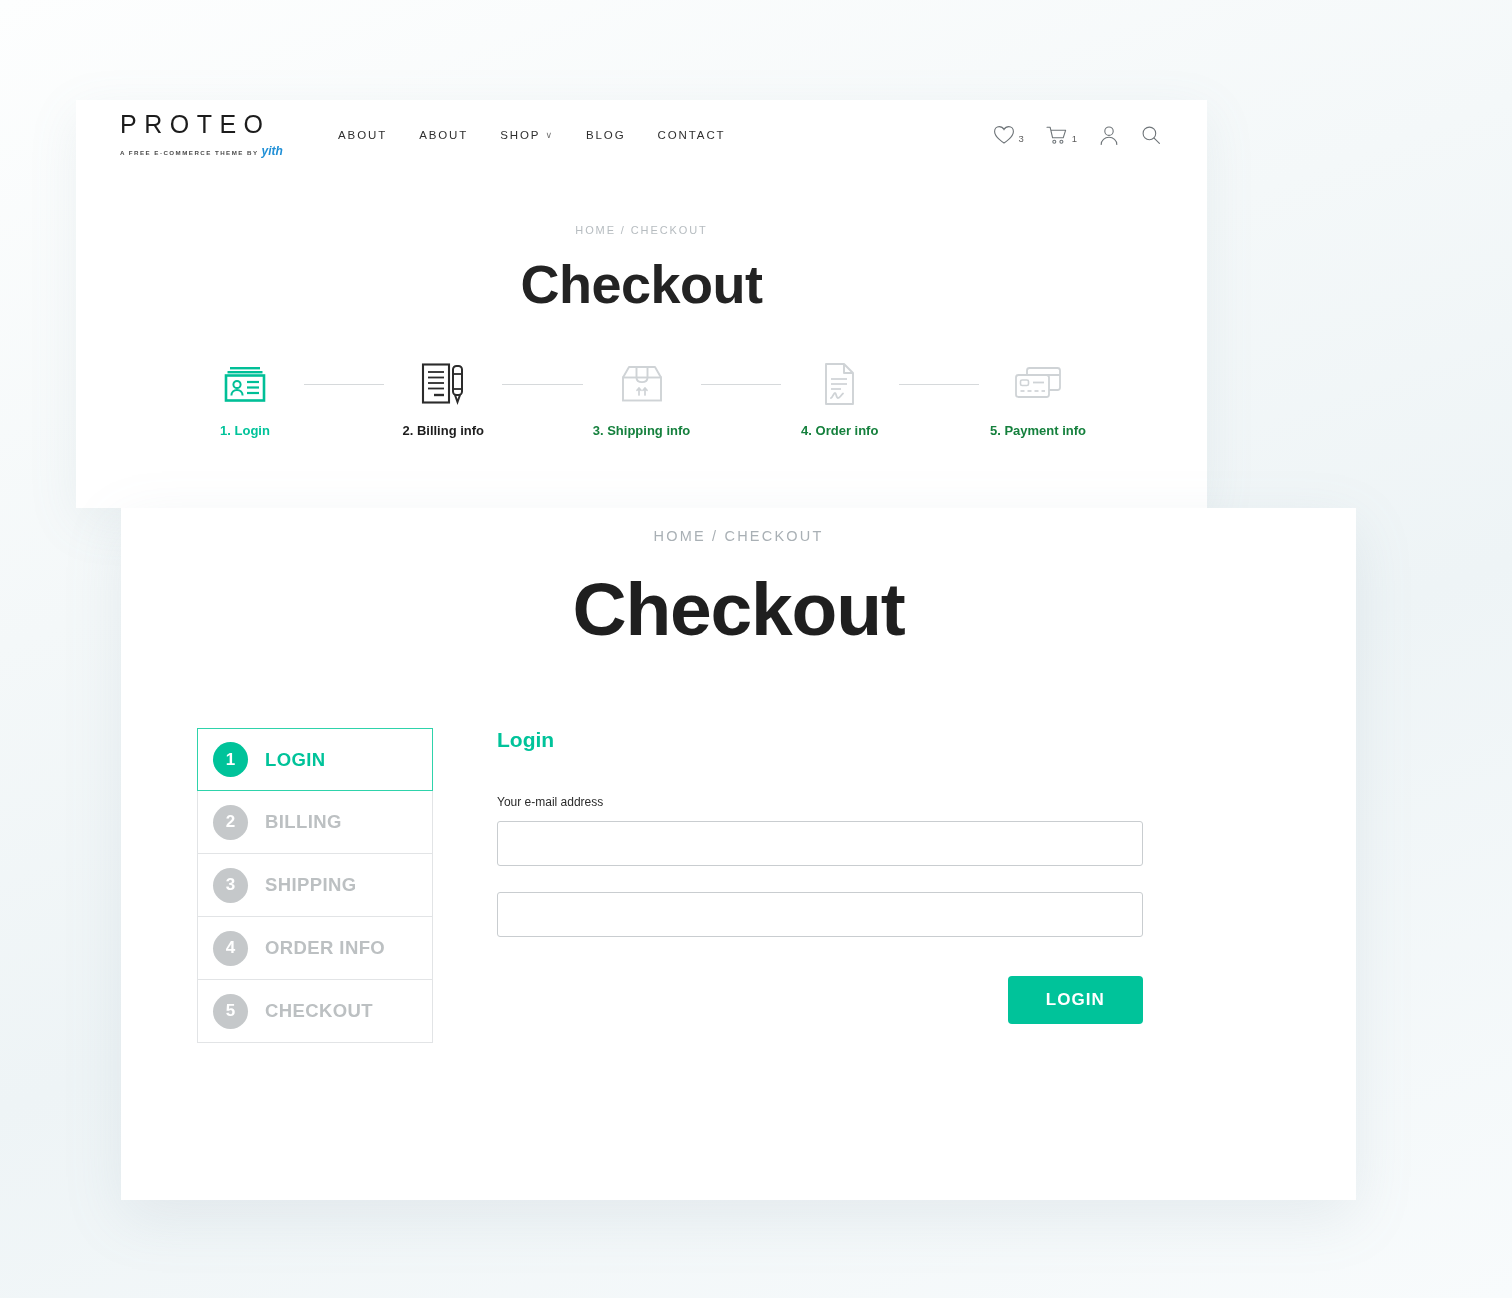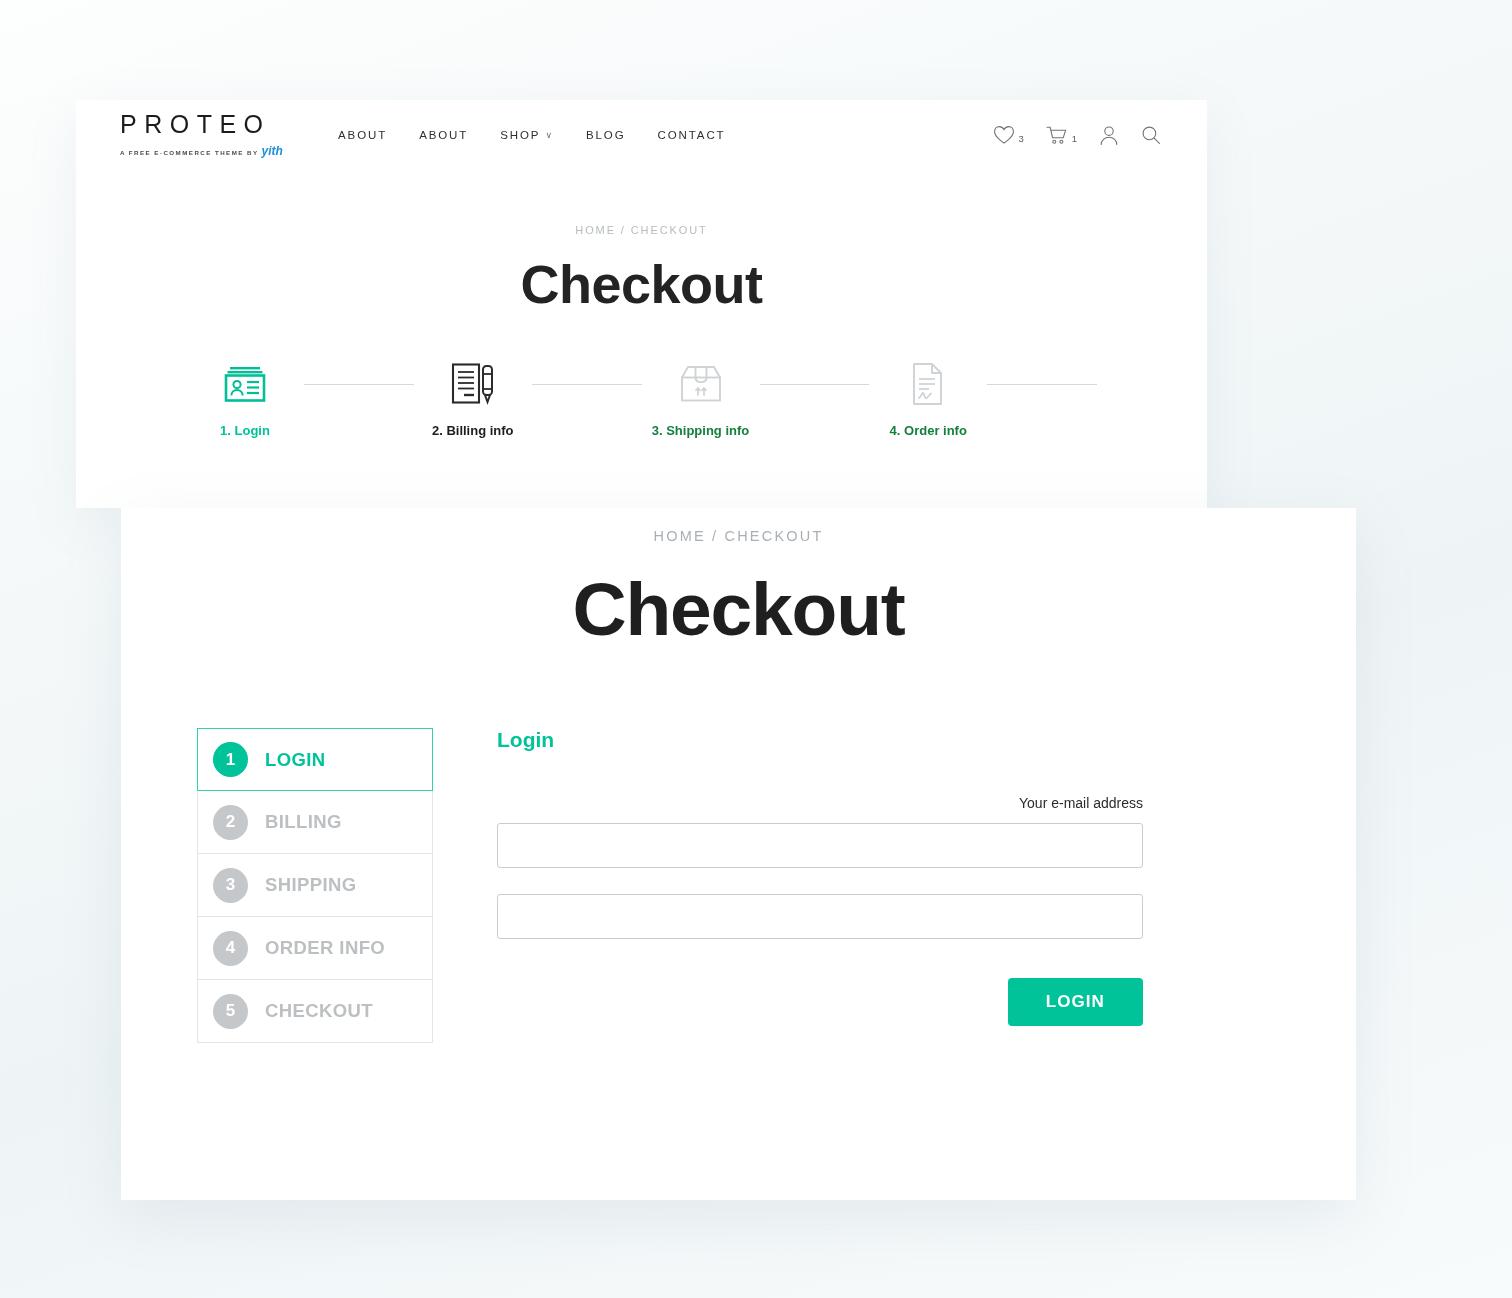--- a/index.html
+++ b/index.html
@@ -221,24 +221,23 @@
     flex: 1;
     max-width: 646px;
   }
   .form-heading {
     font-size: 21px;
     font-weight: 700;
     color: #00c39a;
     margin-bottom: 43px;
   }
   .field-label {
-    font-size: 14px;
+    font-size: 12px;
     color: #2b2b2b;
     margin-bottom: 12px;
-    text-align: right;
   }
   .text-input {
     width: 100%;
     height: 45px;
     border: 1px solid #c9cdd0;
     border-radius: 3px;
     background: #fff;
     padding: 0 14px;
     font-size: 15px;
     font-family: "Liberation Sans", sans-serif;
@@ -400,20 +399,36 @@
           <line x1="10" y1="22" x2="26" y2="22" stroke="#cfd3d6" stroke-width="1.7"></line>
           <line x1="10" y1="27" x2="20" y2="27" stroke="#cfd3d6" stroke-width="1.7"></line>
           <path d="M10 36c2-1 2.5-5 4-5s1 5 3 5 3-3 5-4.5" fill="none" stroke="#cfd3d6" stroke-width="1.8" stroke-linecap="round"></path>
         </svg>
       </div>
       <div class="step-label">4. Order info</div>
     </div>
 
     <div class="step-connector"></div>
 
+    <div class="step idle">
+      <div class="step-icon">
+        <svg width="50" height="38" viewBox="0 0 50 38">
+          <rect x="14" y="3" width="33" height="22" rx="2.5" fill="none" stroke="#cfd3d6" stroke-width="1.8"></rect>
+          <line x1="14" y1="10" x2="47" y2="10" stroke="#cfd3d6" stroke-width="1.8"></line>
+          <rect x="3" y="10" width="33" height="22" rx="2.5" fill="#fff" stroke="#cfd3d6" stroke-width="1.8"></rect>
+          <rect x="7.5" y="15" width="8" height="5.5" rx="1.6" fill="none" stroke="#cfd3d6" stroke-width="1.6"></rect>
+          <line x1="20" y1="17.5" x2="31" y2="17.5" stroke="#cfd3d6" stroke-width="1.8"></line>
+          <line x1="7.5" y1="26" x2="11.5" y2="26" stroke="#cfd3d6" stroke-width="1.7"></line>
+          <line x1="14.5" y1="26" x2="18.5" y2="26" stroke="#cfd3d6" stroke-width="1.7"></line>
+          <line x1="21.5" y1="26" x2="25.5" y2="26" stroke="#cfd3d6" stroke-width="1.7"></line>
+          <line x1="28.5" y1="26" x2="32" y2="26" stroke="#cfd3d6" stroke-width="1.7"></line>
+        </svg>
+      </div>
+      <div class="step-label">5. Payment info</div>
+    </div>
 
   </div>
 </div>
 
 <div id="checkout-panel">
 
   <div class="panel-hero">
     <div class="panel-breadcrumb">HOME / CHECKOUT</div>
     <h1 class="panel-title">Checkout</h1>
   </div>

